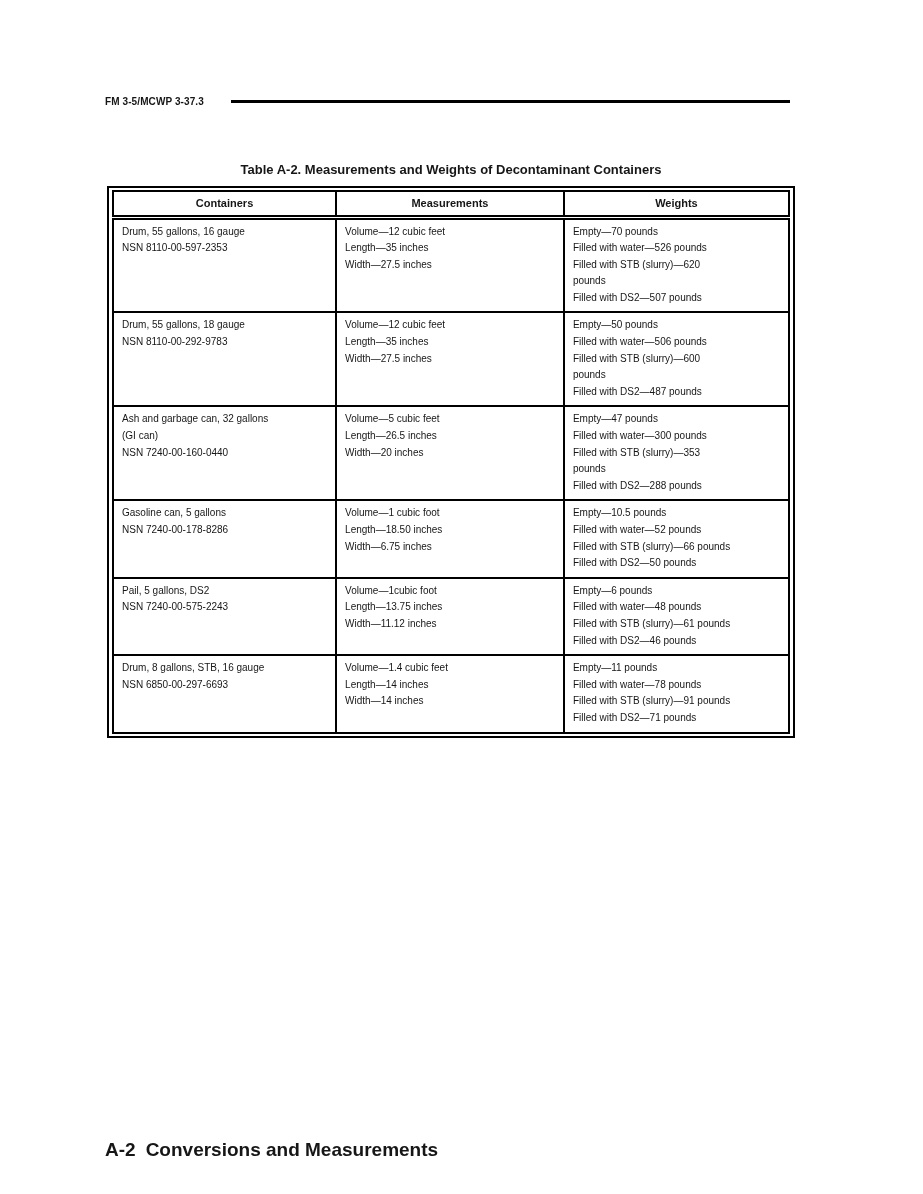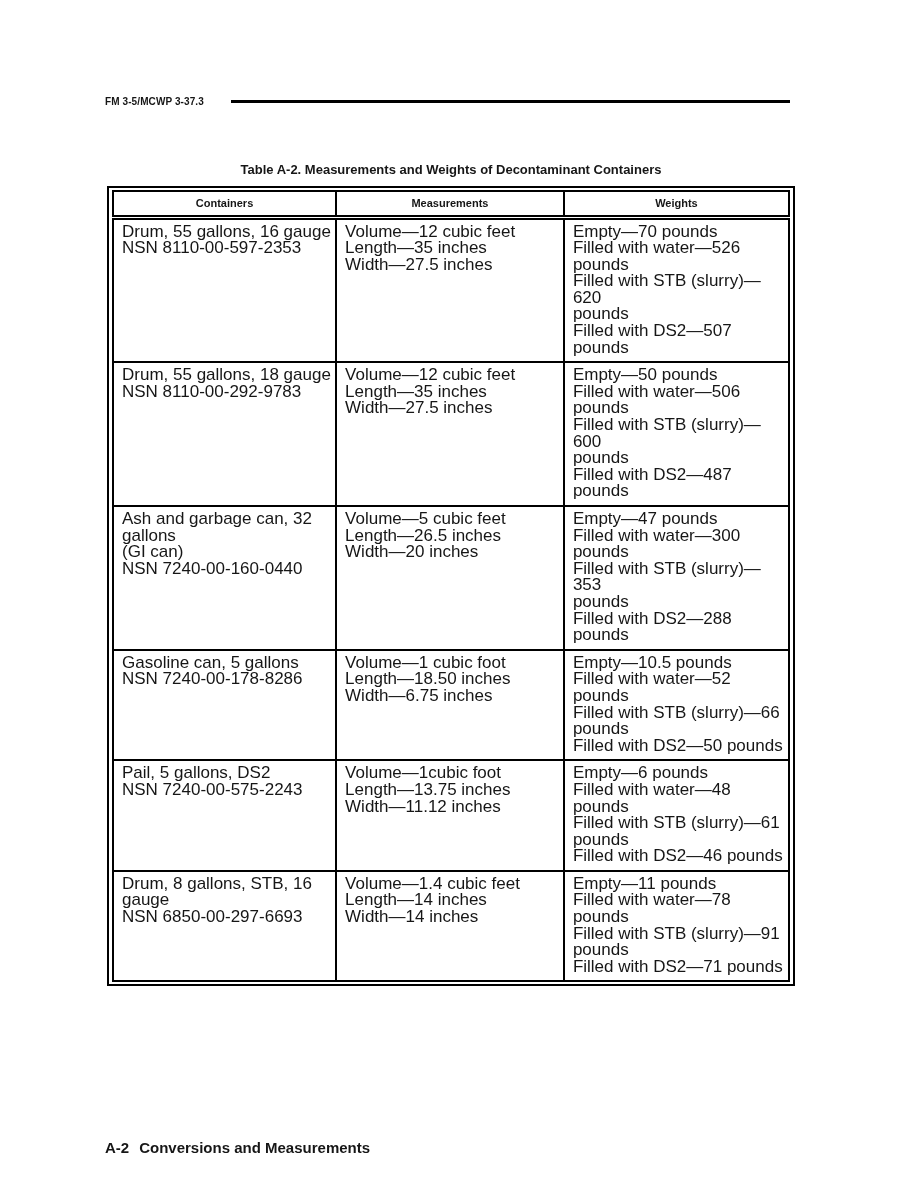--- a/index.html
+++ b/index.html
@@ -70,32 +70,32 @@
     height: 26px;
     padding: 2px 4px;
   }
   table.data-table th.col-containers   { width: 33.0%; }
   table.data-table th.col-measurements { width: 33.7%; }
   table.data-table th.col-weights      { width: 33.3%; }
 
   table.data-table td {
     border: 2px solid #000;
     vertical-align: top;
-    font-size: 17px;
+    font-size: 10px;
     line-height: 16.6px;
     padding: 4px 4px 5px 8px;
     word-wrap: break-word;
   }
 
   .page-footer {
     position: absolute;
     top: 1139px;
     left: 105px;
     font-weight: bold;
-    font-size: 15px;
+    font-size: 19px;
   }
   .page-footer .footer-page-number { margin-right: 10px; }
 </style>
 </head>
 <body>
 
 <div class="doc-header">
   <span class="doc-id">FM 3-5/MCWP 3-37.3</span>
   <div class="header-rule"></div>
 </div>

